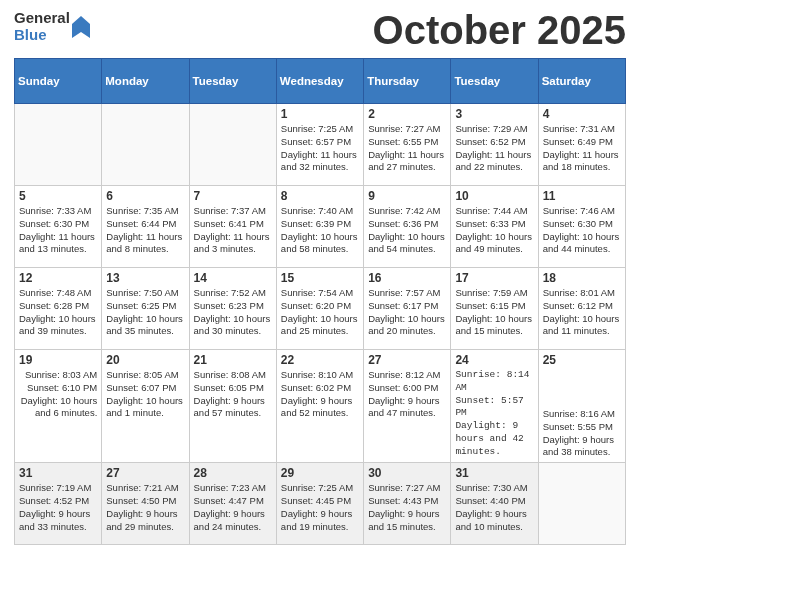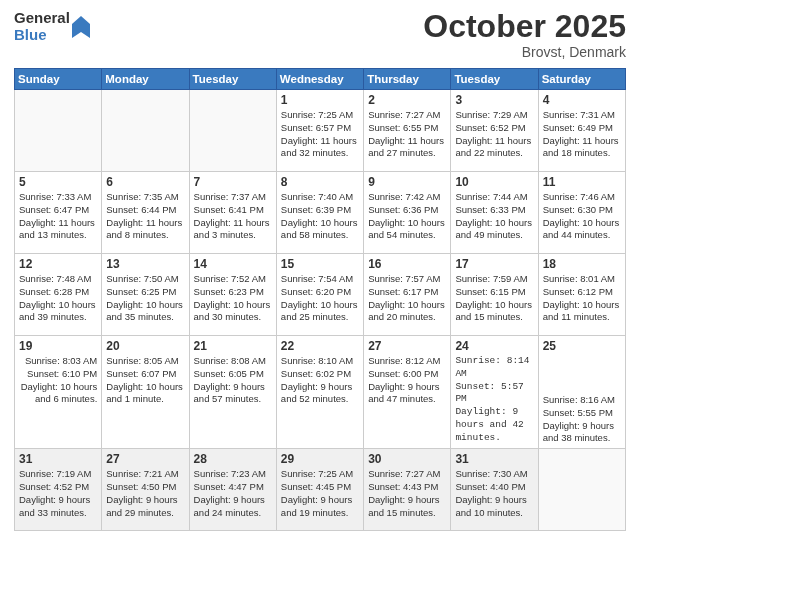--- a/index.html
+++ b/index.html
@@ -43,41 +43,41 @@
     }
     .logo-icon {
       width: 18px;
       height: 22px;
       margin-left: 2px;
     }
     .title-block {
       text-align: right;
     }
     .month-title {
-      font-size: 32px;
+      font-size: 40px;
       font-weight: bold;
       color: #333;
       line-height: 1;
     }
     .location {
       font-size: 14px;
       color: #555;
       margin-top: 2px;
     }
     .calendar {
       width: 100%;
       border-collapse: collapse;
       table-layout: fixed;
     }
     .calendar thead th {
       background: #3a7abf;
       color: #fff;
       font-size: 11.5px;
       font-weight: bold;
-      padding: 4px 3px;
+      padding: 16px 3px;
       text-align: left;
       border: 1px solid #2a5a9f;
     }
     .calendar tbody td {
       border: 1px solid #ccc;
       vertical-align: top;
       padding: 3px 4px;
       height: 82px;
       width: 113px;
       background: #fff;
@@ -110,21 +110,20 @@
       <div class="logo-text">
         <span class="logo-general">General</span>
         <span class="logo-blue">Blue</span>
       </div>
       <svg class="logo-icon" viewBox="0 0 18 22" fill="none">
         <path d="M9 0 L18 8 L18 22 L9 16 L0 22 L0 8 Z" fill="#3a7abf"></path>
       </svg>
     </div>
     <div class="title-block">
       <div class="month-title">October 2025</div>
-      <div class="location">Brovst, Denmark</div>
     </div>
   </div>
 
   <table class="calendar">
     <thead>
       <tr>
         <th>Sunday</th>
         <th>Monday</th>
         <th>Tuesday</th>
         <th>Wednesday</th>
@@ -160,21 +159,21 @@
             <span class="day-number">4</span>
             <div class="day-info" style="white-space: pre-line;">Sunrise: 7:31 AM
 Sunset: 6:49 PM
 Daylight: 11 hours and 18 minutes.</div>
           </td>
         </tr>
         <tr>
           <td>
             <span class="day-number">5</span>
             <div class="day-info" style="white-space: pre-line;">Sunrise: 7:33 AM
-Sunset: 6:47 PM
+Sunset: 6:30 PM
 Daylight: 11 hours and 13 minutes.</div>
           </td>
           <td>
             <span class="day-number">6</span>
             <div class="day-info" style="white-space: pre-line;">Sunrise: 7:35 AM
 Sunset: 6:44 PM
 Daylight: 11 hours and 8 minutes.</div>
           </td>
           <td>
             <span class="day-number">7</span>

